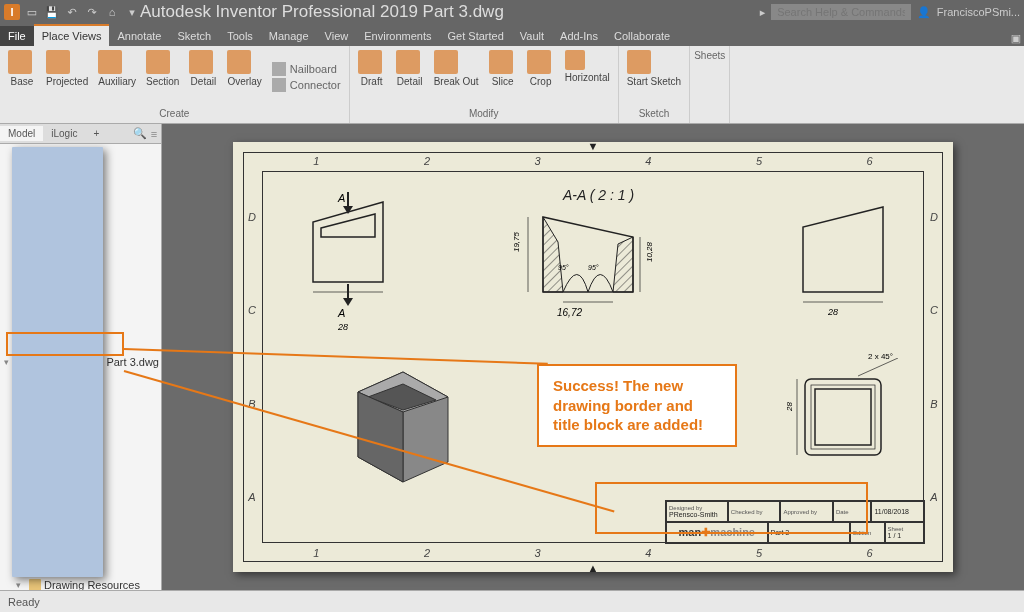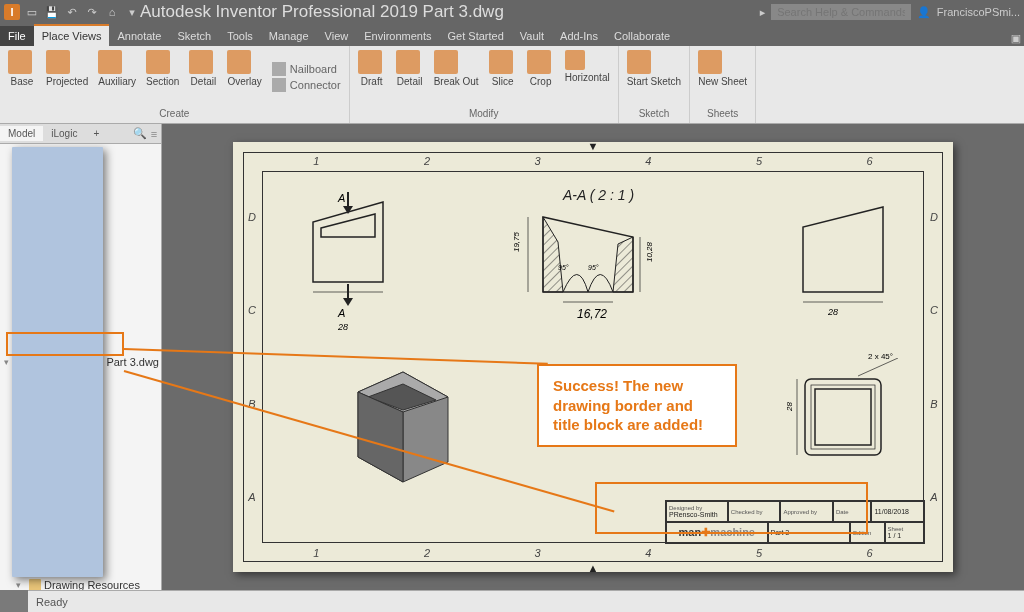--- a/index.html
+++ b/index.html
@@ -67,21 +67,21 @@
 .tb-label { font-size:6px; color:#555; }
 .tb-val { font-size:7px; color:#222; }
 .logo-cell { display:flex; align-items:center; justify-content:center; font-size:9px; font-weight:bold; }
 .logo-text .m1{color:#333}.logo-text .plus{color:#e67817}.logo-text .m2{color:#888}
 
 
 .callout { position:absolute; background:#fff; border:2px solid #e67817; padding:10px 14px; font-size:15px; font-weight:bold; color:#e67817; line-height:1.3; }
 .callout-line { position:absolute; height:2px; background:#e67817; transform-origin:left center; }
 
 
-.statusbar { height:22px; background:#e8e8e8; display:flex; align-items:center; padding:0 8px; font-size:10px; color:#555; border-top:1px solid #aaa;margin-left:28px; }
+.statusbar { height:22px; background:#e8e8e8; display:flex; align-items:center; padding:0 8px; font-size:10px; color:#555; border-top:1px solid #aaa; }
 
 svg.view-svg { position:absolute; }
 </style>
 </head>
 <body>
 
 <div class="titlebar">
   <div class="qat">
     <span class="qat-icon" style="background:#d87b2a;border-radius:2px;color:#fff;font-weight:bold">I</span>
     <span class="qat-icon">▭</span>
@@ -189,26 +189,20 @@
   <div class="ribbon-group">
     <div class="tools">
       <div class="tool-btn">
           <div class="tool-icon"></div>
           <div class="tool-label">Start Sketch</div>
         </div>
     </div>
     <div class="label">Sketch</div>
   </div>
   <div class="ribbon-group">
-    <div class="tools">
-      <div class="tool-btn">
-          <div class="tool-icon"></div>
-          <div class="tool-label">New Sheet</div>
-        </div>
-    </div>
     <div class="label">Sheets</div>
   </div>
 </div>
 
 <div class="main">
   <div class="browser">
     <div class="browser-tabs">
       <div class="browser-tab active">Model</div>
       <div class="browser-tab">iLogic</div>
       <div class="browser-tab">+</div>
@@ -283,21 +277,21 @@
           </defs>
         <path d="M25 15 L25 90 L115 90 L115 35 Z" fill="none" stroke="#222" stroke-width="1.5"></path>
         <path d="M25 15 L25 90 L45 90 L40 40 Z M115 35 L115 90 L95 90 L100 42 Z" fill="url(#hatch)" stroke="#222"></path>
         <path d="M45 90 Q60 55 70 90 M70 90 Q82 55 95 90" fill="none" stroke="#222" stroke-width="1"></path>
         <line x1="10" y1="15" x2="10" y2="90" stroke="#222" stroke-width="0.7"></line>
         <line x1="122" y1="35" x2="122" y2="90" stroke="#222" stroke-width="0.7"></line>
         <line x1="45" y1="100" x2="95" y2="100" stroke="#222" stroke-width="0.7"></line>
       </svg>
       <div style="position:absolute;top:90px;left:279px;font-size:8px;font-style:italic;writing-mode:vertical-rl;transform:rotate(180deg)">19,75</div>
       <div style="position:absolute;top:100px;left:412px;font-size:8px;font-style:italic;writing-mode:vertical-rl;transform:rotate(180deg)">10,28</div>
-      <div style="position:absolute;top:165px;left:344px;font-size:12px;font-style:italic">16,72</div>
+      <div style="position:absolute;top:165px;left:324px;font-size:10px;font-style:italic">16,72</div>
       <div style="position:absolute;top:122px;left:325px;font-size:7px;font-style:italic">95°</div>
       <div style="position:absolute;top:122px;left:355px;font-size:7px;font-style:italic">95°</div>
 
       <svg class="view-svg" style="top:60px;left:560px;width:100px;height:120px" viewBox="0 0 100 120">
         <path d="M10 25 L10 90 L90 90 L90 5 Z" fill="none" stroke="#222" stroke-width="1.5"></path>
         <line x1="10" y1="100" x2="90" y2="100" stroke="#222" stroke-width="0.7"></line>
       </svg>
       <div style="position:absolute;top:165px;left:595px;font-size:9px;font-style:italic">28</div>
 
       <svg class="view-svg" style="top:210px;left:95px;width:145px;height:145px" viewBox="0 0 145 145">

